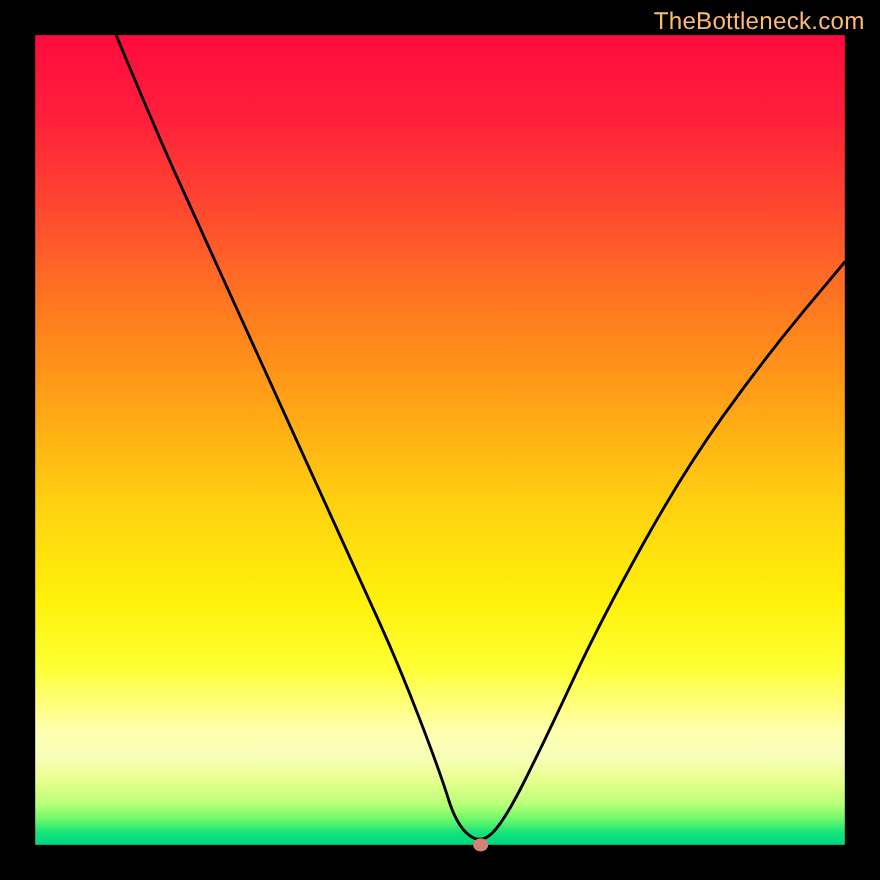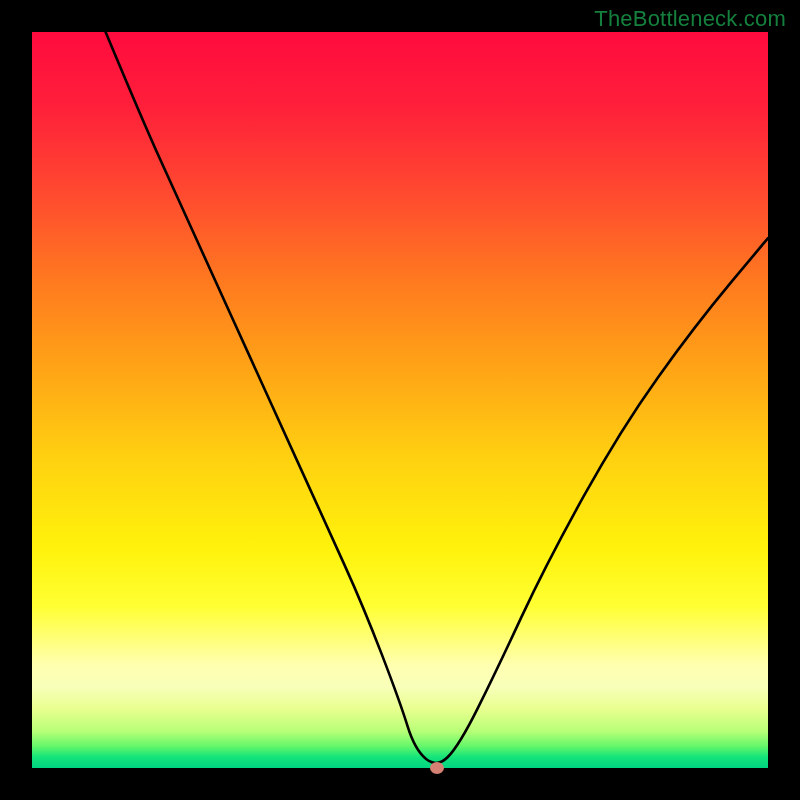--- a/index.html
+++ b/index.html
@@ -14,21 +14,21 @@
   .stage {
     position: relative;
     width: 800px;
     height: 800px;
     background: #000000;
   }
   .watermark {
     position: absolute;
     top: 6px;
     right: 14px;
-    color: #15803d;
+    color: #fdba74;
     font-size: 22px;
     letter-spacing: 0.2px;
     font-weight: 400;
     user-select: none;
   }
   .plot-area {
     position: absolute;
     left: 32px;
     top: 32px;
     width: 736px;

